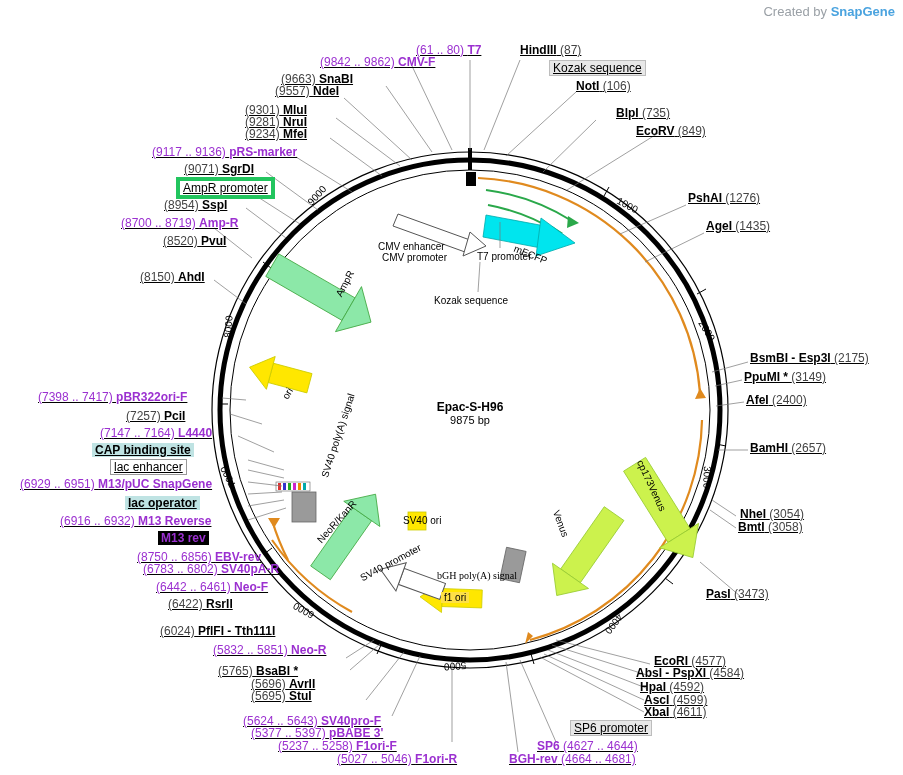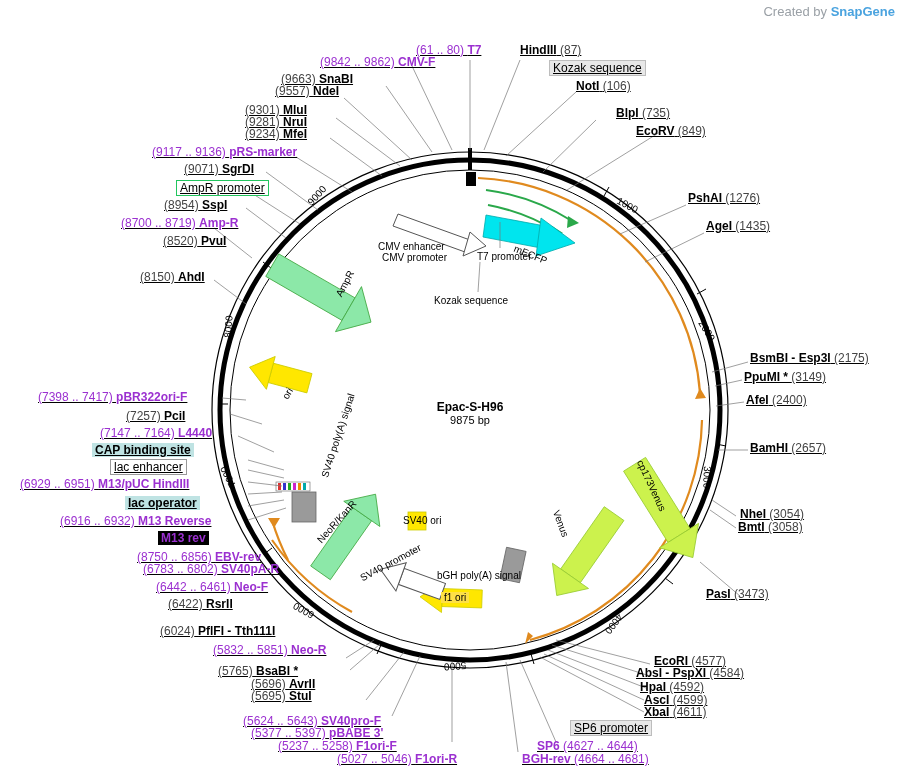--- a/index.html
+++ b/index.html
@@ -9,21 +9,21 @@
   .abs{position:absolute;}
   .lbl{white-space:nowrap;font-size:12px;line-height:12px;text-decoration:underline;}
   .bold{font-weight:bold;}
   .purple{color:#9b30d0;}
   .gray{color:#444;}
   .hl-kozak{background:#e8e8e8;border:1px solid #bdbdbd;padding:0 3px;}
   .hl-cap{background:#bfe3e3;padding:0 3px;}
   .hl-lacop{background:#bfe3e3;padding:0 3px;}
   .hl-m13rev{background:#000000;padding:0 3px;}
   .hl-sp6{background:#e8e8e8;border:1px solid #bdbdbd;padding:0 3px;}
-  .hl-amppro{border:1px solid #22c55e;padding:0 3px;background:#fff;}
+  .hl-amppro{border:4px solid #22c55e;padding:0 3px;background:#fff;}
   .hl-lacpro{border:1px solid #999;padding:0 3px;background:#fff;}
   .credit{position:absolute;right:8px;top:4px;font-size:13px;color:#9aa0a6;}
   .credit .sg{color:#4aa3df;font-weight:bold;}
   .maptitle{font-size:12px;font-weight:bold;text-align:center;}
   .mapsize{font-size:11px;text-align:center;}
   svg{position:absolute;left:0;top:0;}
   .feat-label{font-size:10px;}
 </style>
 </head>
 <body>
@@ -200,21 +200,21 @@
     <div class="mapsize">9875 bp</div>
   </div>
 
   <div class="abs feat-label" style="left:378px;top:241px;">CMV enhancer</div>
   <div class="abs feat-label" style="left:382px;top:252px;">CMV promoter</div>
   <div class="abs feat-label" style="left:477px;top:251px;">T7 promoter</div>
   <div class="abs feat-label" style="left:434px;top:295px;">Kozak sequence</div>
   <div class="abs feat-label" style="left:513px;top:249px;transform:rotate(22deg);">mECFP</div>
   <div class="abs feat-label" style="left:624px;top:480px;transform:rotate(65deg);">cp173Venus</div>
   <div class="abs feat-label" style="left:547px;top:518px;transform:rotate(70deg);">Venus</div>
-  <div class="abs feat-label" style="left:437px;top:570px;">bGH poly(A) signal</div>
+  <div class="abs feat-label" style="left:437px;top:570px;font-family:Liberation Serif, serif;">bGH poly(A) signal</div>
   <div class="abs feat-label" style="left:441px;top:592px;background:#fde047;padding:0 3px;">f1 ori</div>
   <div class="abs feat-label" style="left:357px;top:557px;transform:rotate(-28deg);">SV40 promoter</div>
   <div class="abs feat-label" style="left:403px;top:515px;">SV40 ori</div>
   <div class="abs feat-label" style="left:310px;top:516px;transform:rotate(-48deg);">NeoR/KanR</div>
   <div class="abs feat-label" style="left:294px;top:430px;transform:rotate(-72deg);">SV40 poly(A) signal</div>
   <div class="abs feat-label" style="left:282px;top:388px;transform:rotate(-60deg);">ori</div>
   <div class="abs feat-label" style="left:331px;top:278px;transform:rotate(-62deg);">AmpR</div>
 
   <div class="abs lbl" style="left:520px;top:44px;">
     <span class="bold">HindIII</span>
@@ -293,21 +293,21 @@
     <span class="gray">(4611)</span>
   </div>
   <div class="abs lbl" style="left:570px;top:722px;">
     <span class="hl-sp6">SP6 promoter</span>
   </div>
 
   <div class="abs lbl" style="left:537px;top:740px;">
     <span class="purple bold">SP6</span>
     <span class="purple">(4627 .. 4644)</span>
   </div>
-  <div class="abs lbl" style="left:522px;top:753px;">
+  <div class="abs lbl" style="left:509px;top:753px;">
     <span class="purple bold">BGH-rev</span>
     <span class="purple">(4664 .. 4681)</span>
   </div>
   <div class="abs lbl" style="left:337px;top:753px;">
     <span class="purple">(5027 .. 5046)</span>
     <span class="purple bold">F1ori-R</span>
   </div>
   <div class="abs lbl" style="left:278px;top:740px;">
     <span class="purple">(5237 .. 5258)</span>
     <span class="purple bold">F1ori-F</span>
@@ -362,21 +362,21 @@
   </div>
   <div class="abs lbl" style="left:60px;top:515px;">
     <span class="purple">(6916 .. 6932)</span>
     <span class="purple bold">M13 Reverse</span>
   </div>
   <div class="abs lbl" style="left:125px;top:497px;">
     <span class="hl-lacop bold">lac operator</span>
   </div>
   <div class="abs lbl" style="left:20px;top:478px;">
     <span class="purple">(6929 .. 6951)</span>
-    <span class="purple bold">M13/pUC HindIII</span>
+    <span class="purple bold">M13/pUC SnapGene</span>
   </div>
   <div class="abs lbl" style="left:110px;top:461px;">
     <span class="hl-lacpro">lac enhancer</span>
   </div>
   <div class="abs lbl" style="left:92px;top:444px;">
     <span class="hl-cap bold">CAP binding site</span>
   </div>
   <div class="abs lbl" style="left:100px;top:427px;">
     <span class="purple">(7147 .. 7164)</span>
     <span class="purple bold">L4440</span>

